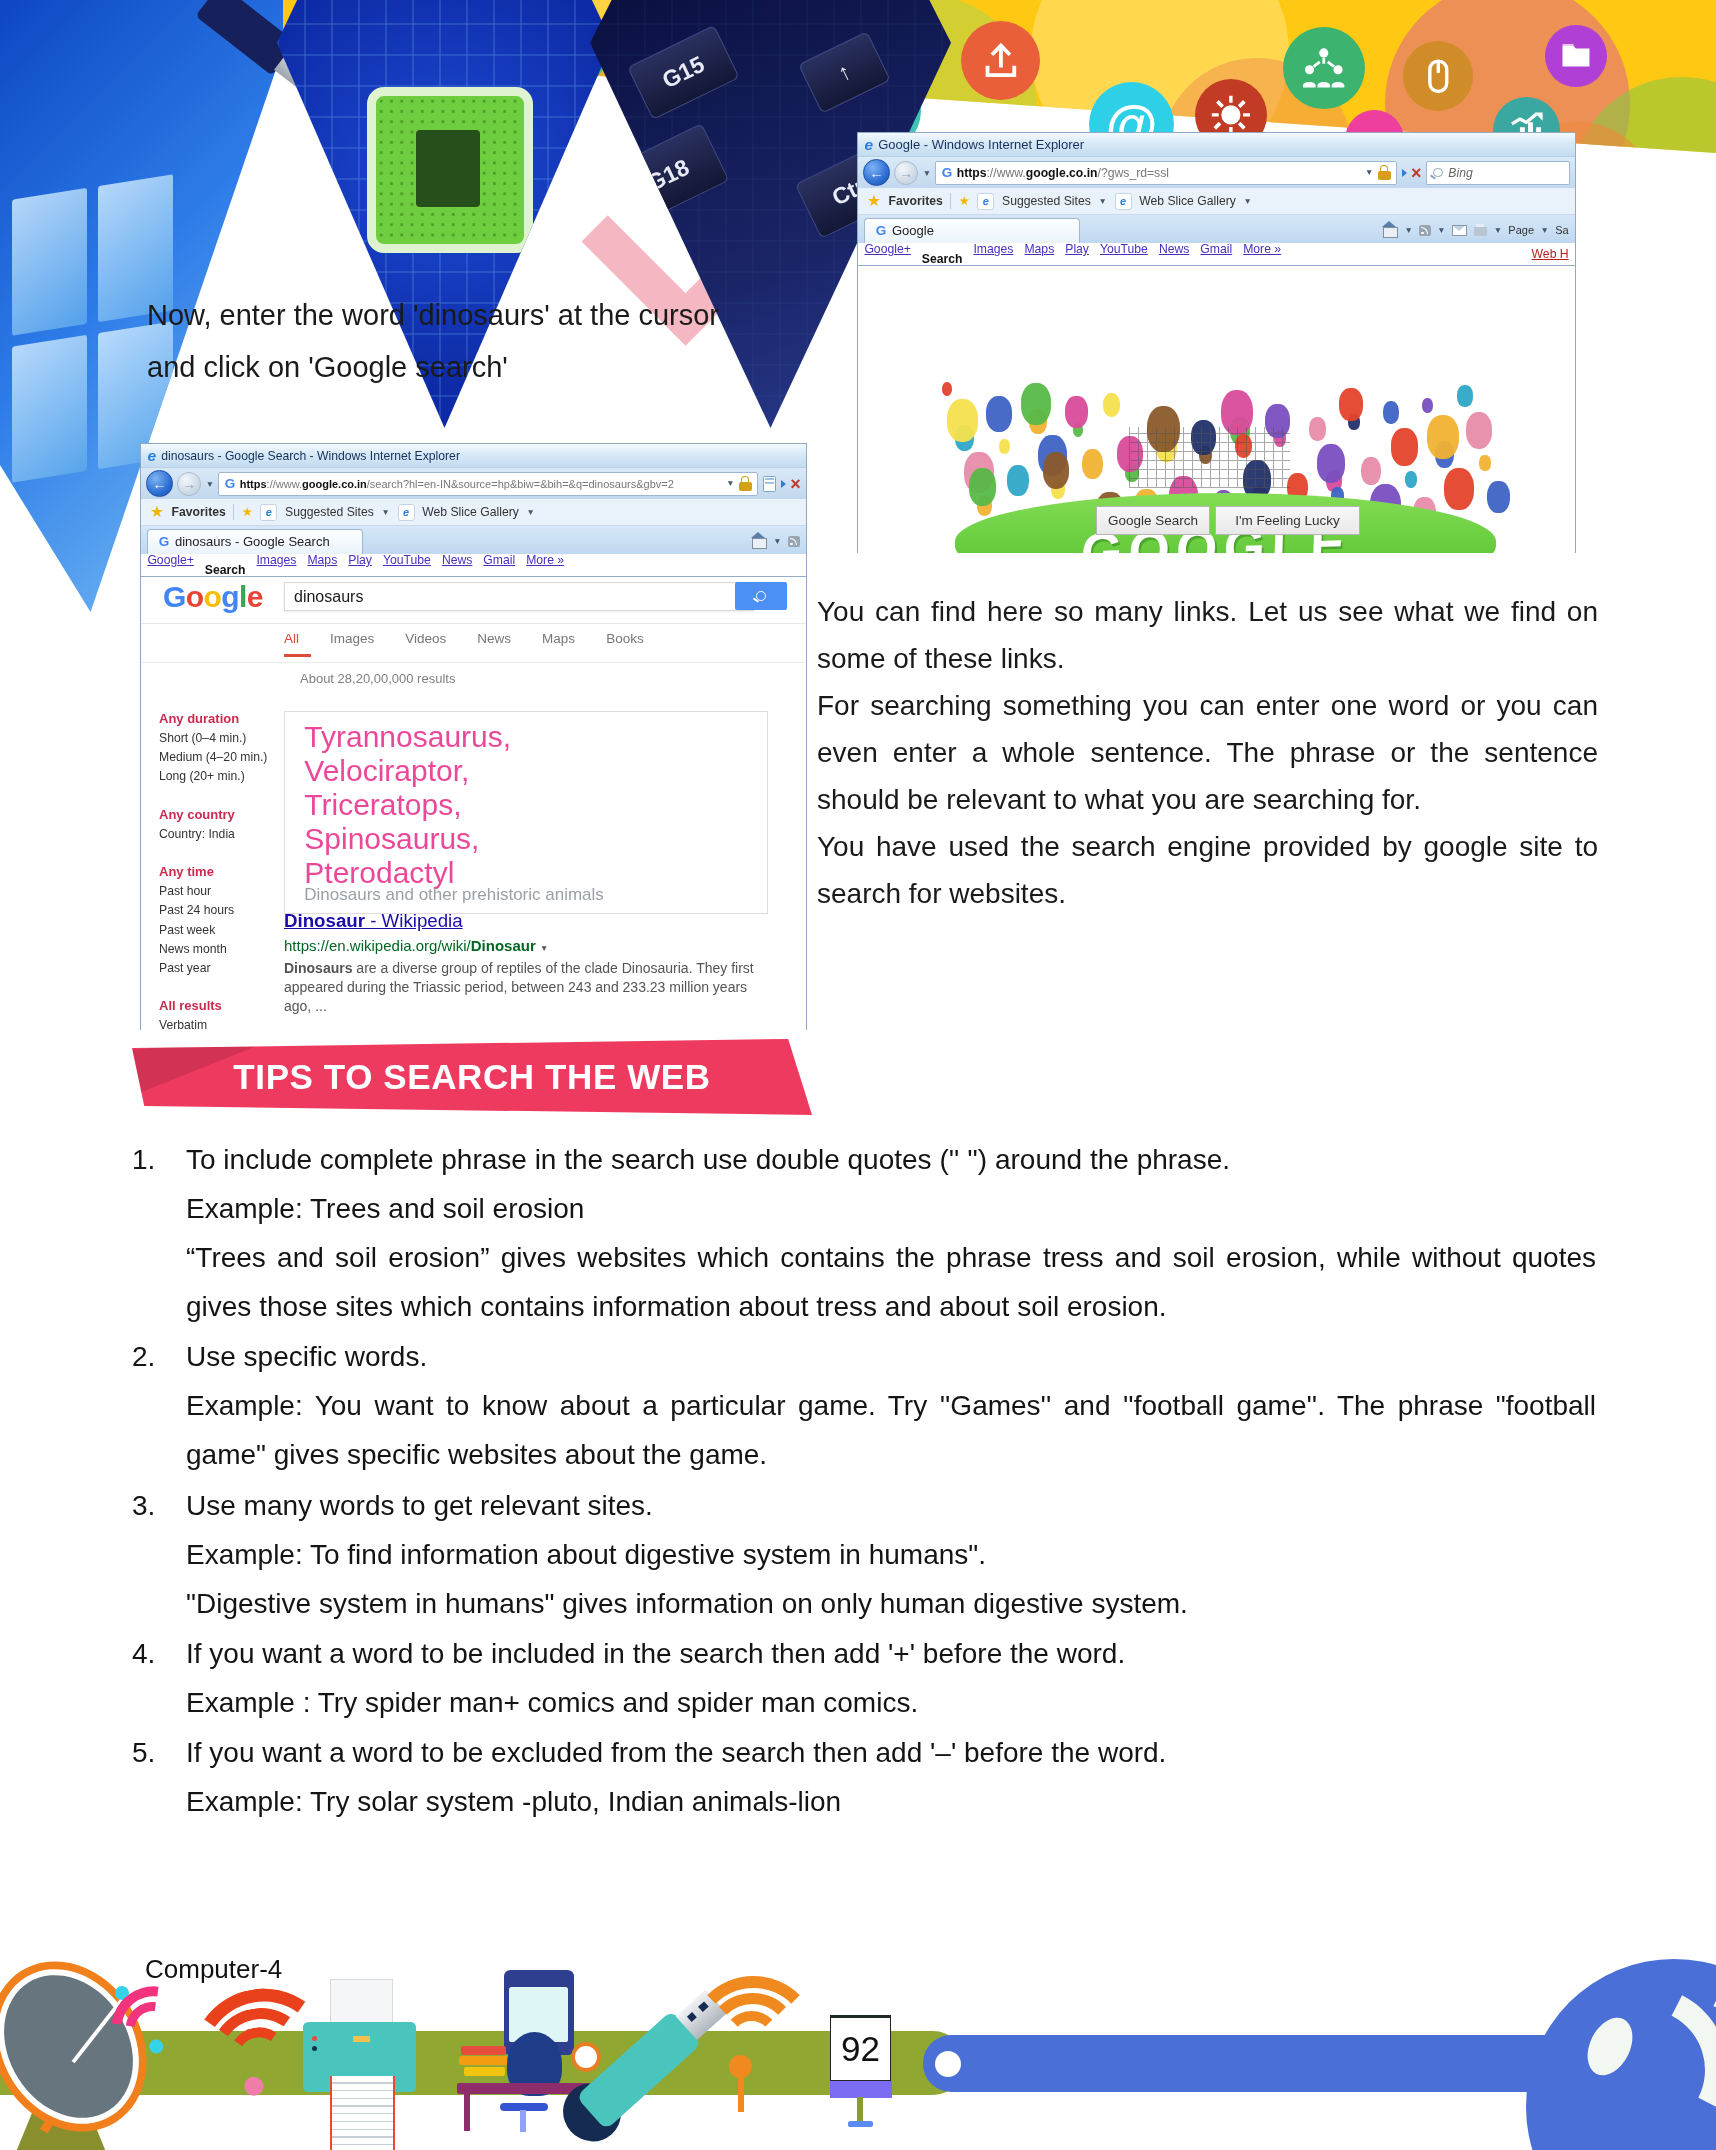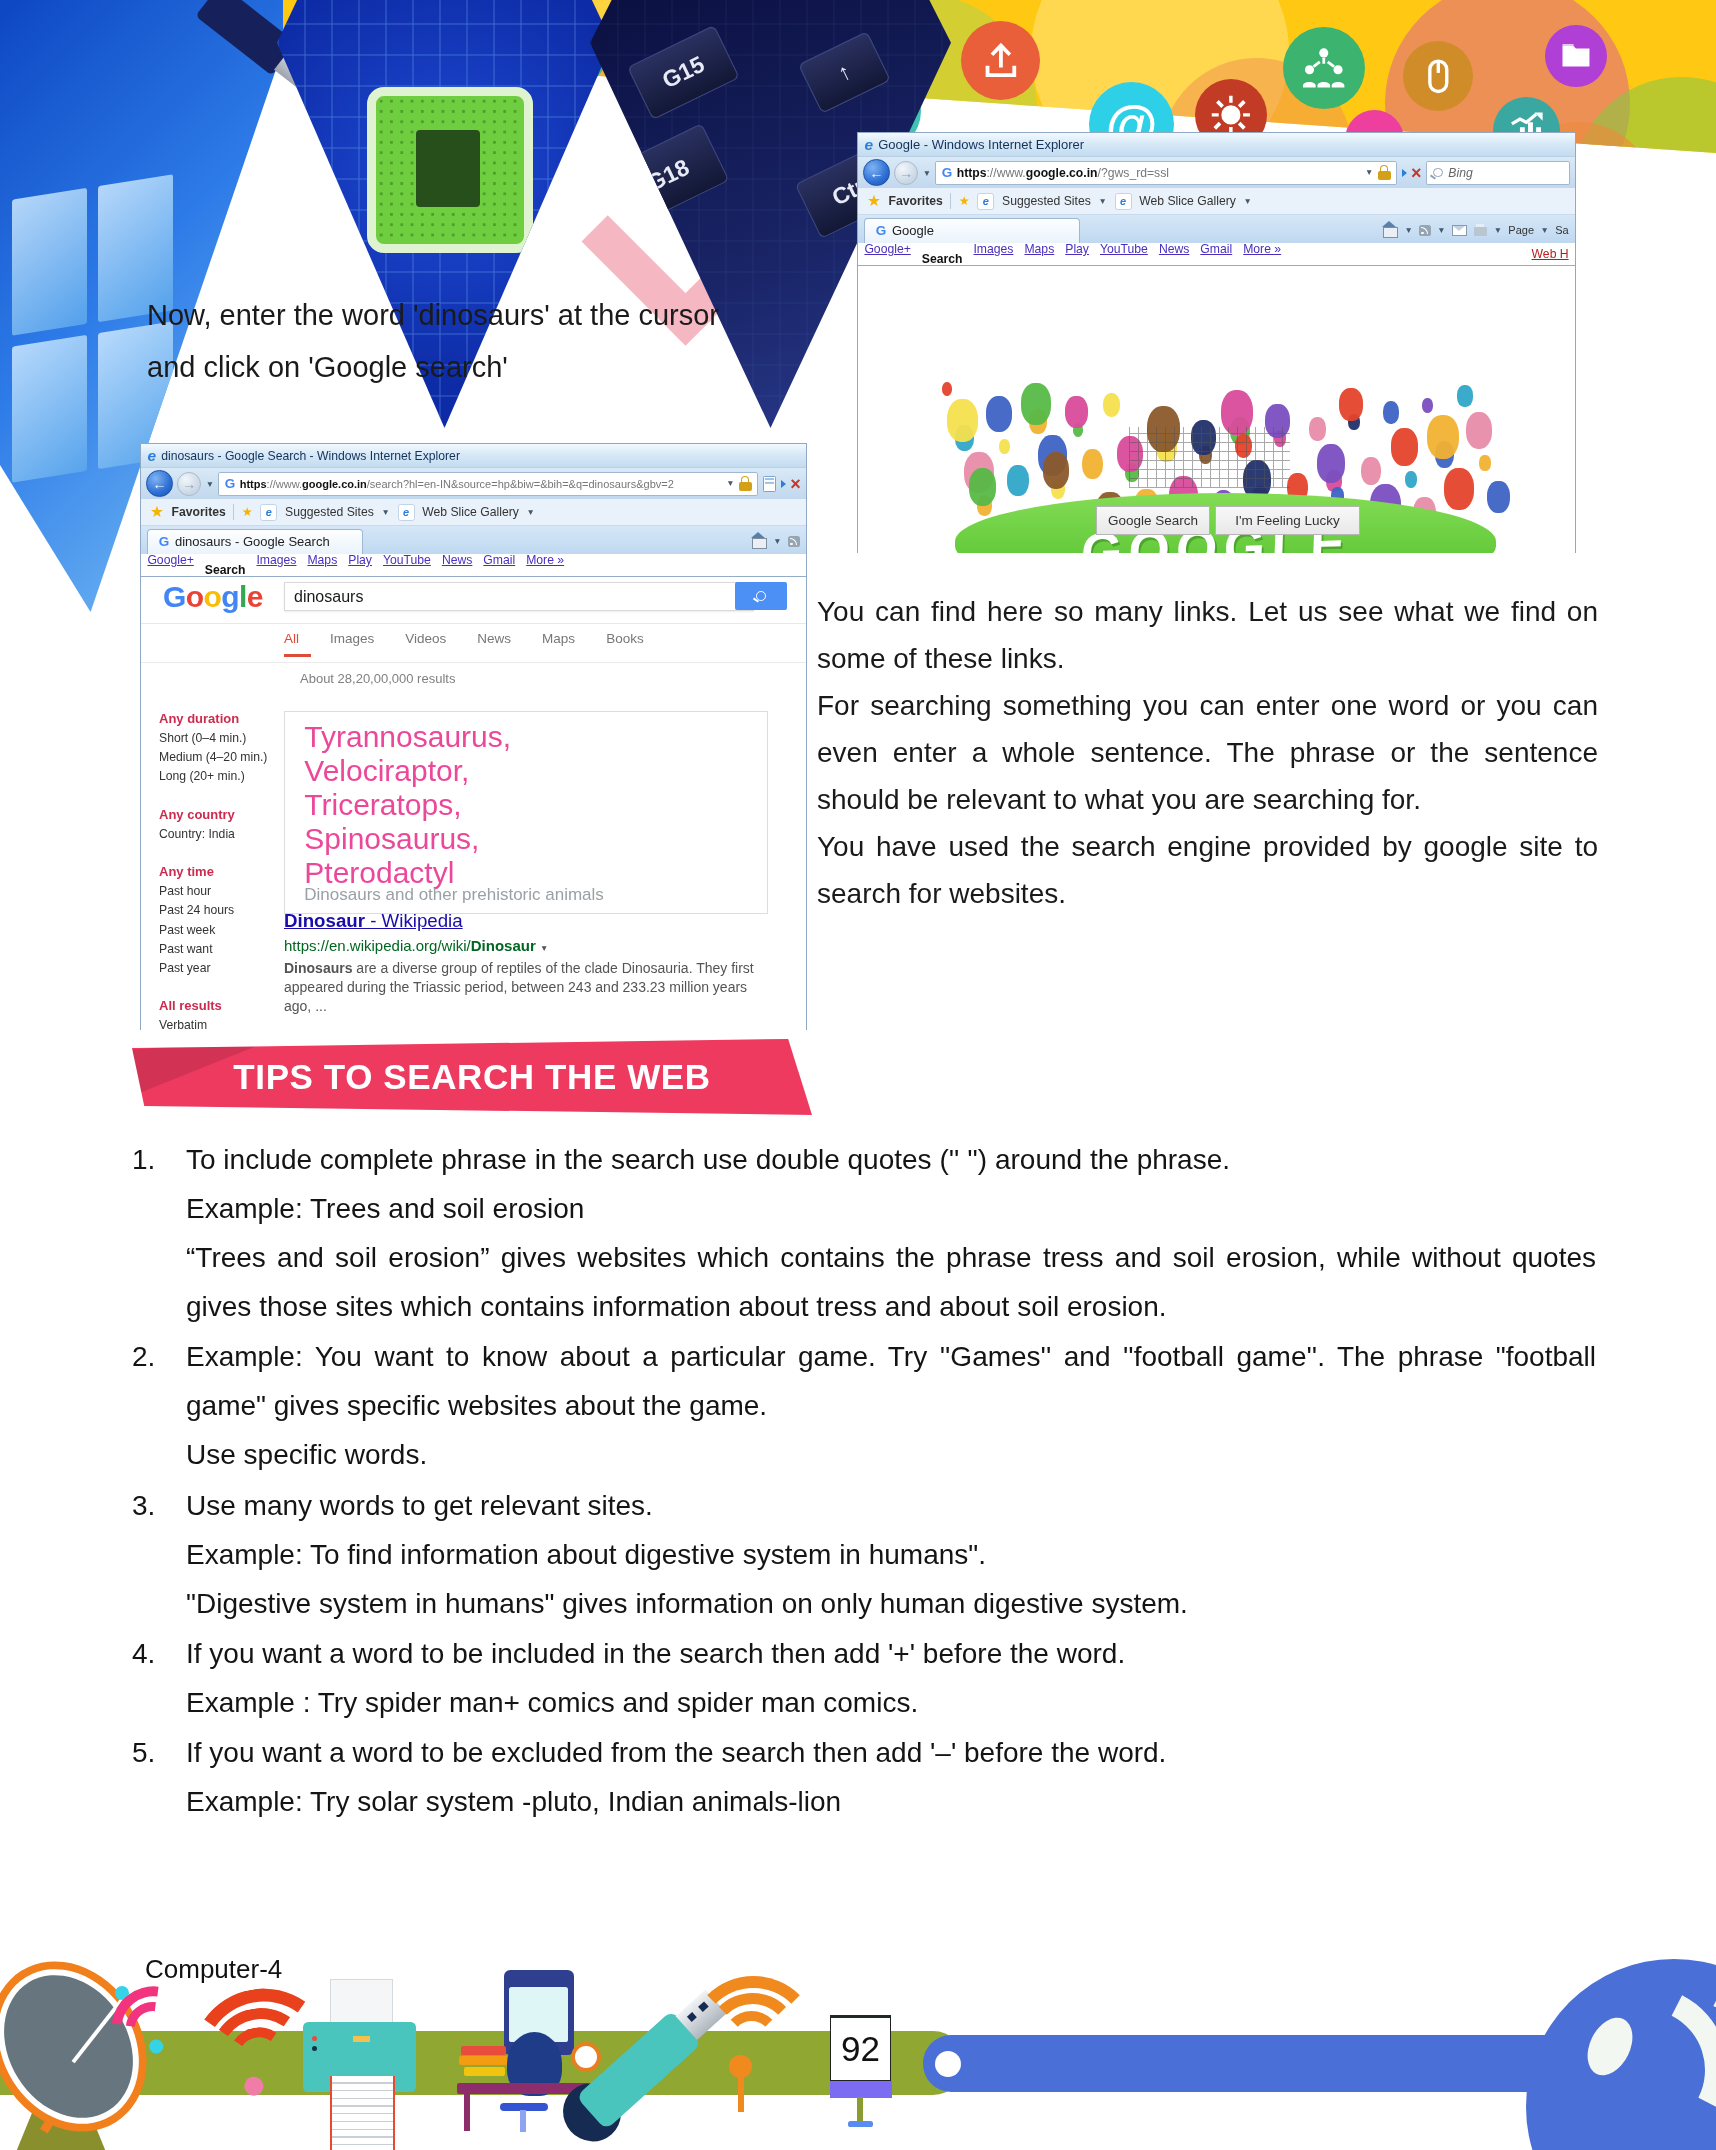--- a/index.html
+++ b/index.html
@@ -576,21 +576,21 @@
           </div>
           <div class="sgroup">
             <div class="shead">Any country</div>
             <div class="sitem">Country: India</div>
           </div>
           <div class="sgroup">
             <div class="shead">Any time</div>
             <div class="sitem">Past hour</div>
             <div class="sitem">Past 24 hours</div>
             <div class="sitem">Past week</div>
-            <div class="sitem">Past want</div>
+            <div class="sitem">News month</div>
             <div class="sitem">Past year</div>
           </div>
           <div class="sgroup">
             <div class="shead">All results</div>
             <div class="sitem">Verbatim</div>
           </div>
         </div>
       <div class="rescard">
         <div class="biglines" id="biglines">
             <div class="bigline">Tyrannosaurus,</div>
@@ -625,22 +625,22 @@
         <div class="tipnum">1.</div>
         <div class="tipbody">
           <p>To include complete phrase in the search use double quotes ('' '') around the phrase.</p>
           <p>Example: Trees and soil erosion</p>
           <p>“Trees and soil erosion” gives websites which contains the phrase tress and soil erosion, while without quotes gives those sites which contains information about tress and about soil erosion.</p>
         </div>
       </div>
       <div class="tip">
         <div class="tipnum">2.</div>
         <div class="tipbody">
+          <p>Use specific words.</p>
           <p>Example: You want to know about a particular game. Try ''Games'' and ''football game''. The phrase "football game" gives specific websites about the game.</p>
-          <p>Use specific words.</p>
         </div>
       </div>
       <div class="tip">
         <div class="tipnum">3.</div>
         <div class="tipbody">
           <p>Use many words to get relevant sites.</p>
           <p>Example: To find information about digestive system in humans".</p>
           <p>"Digestive system in humans" gives information on only human digestive system.</p>
         </div>
       </div>

